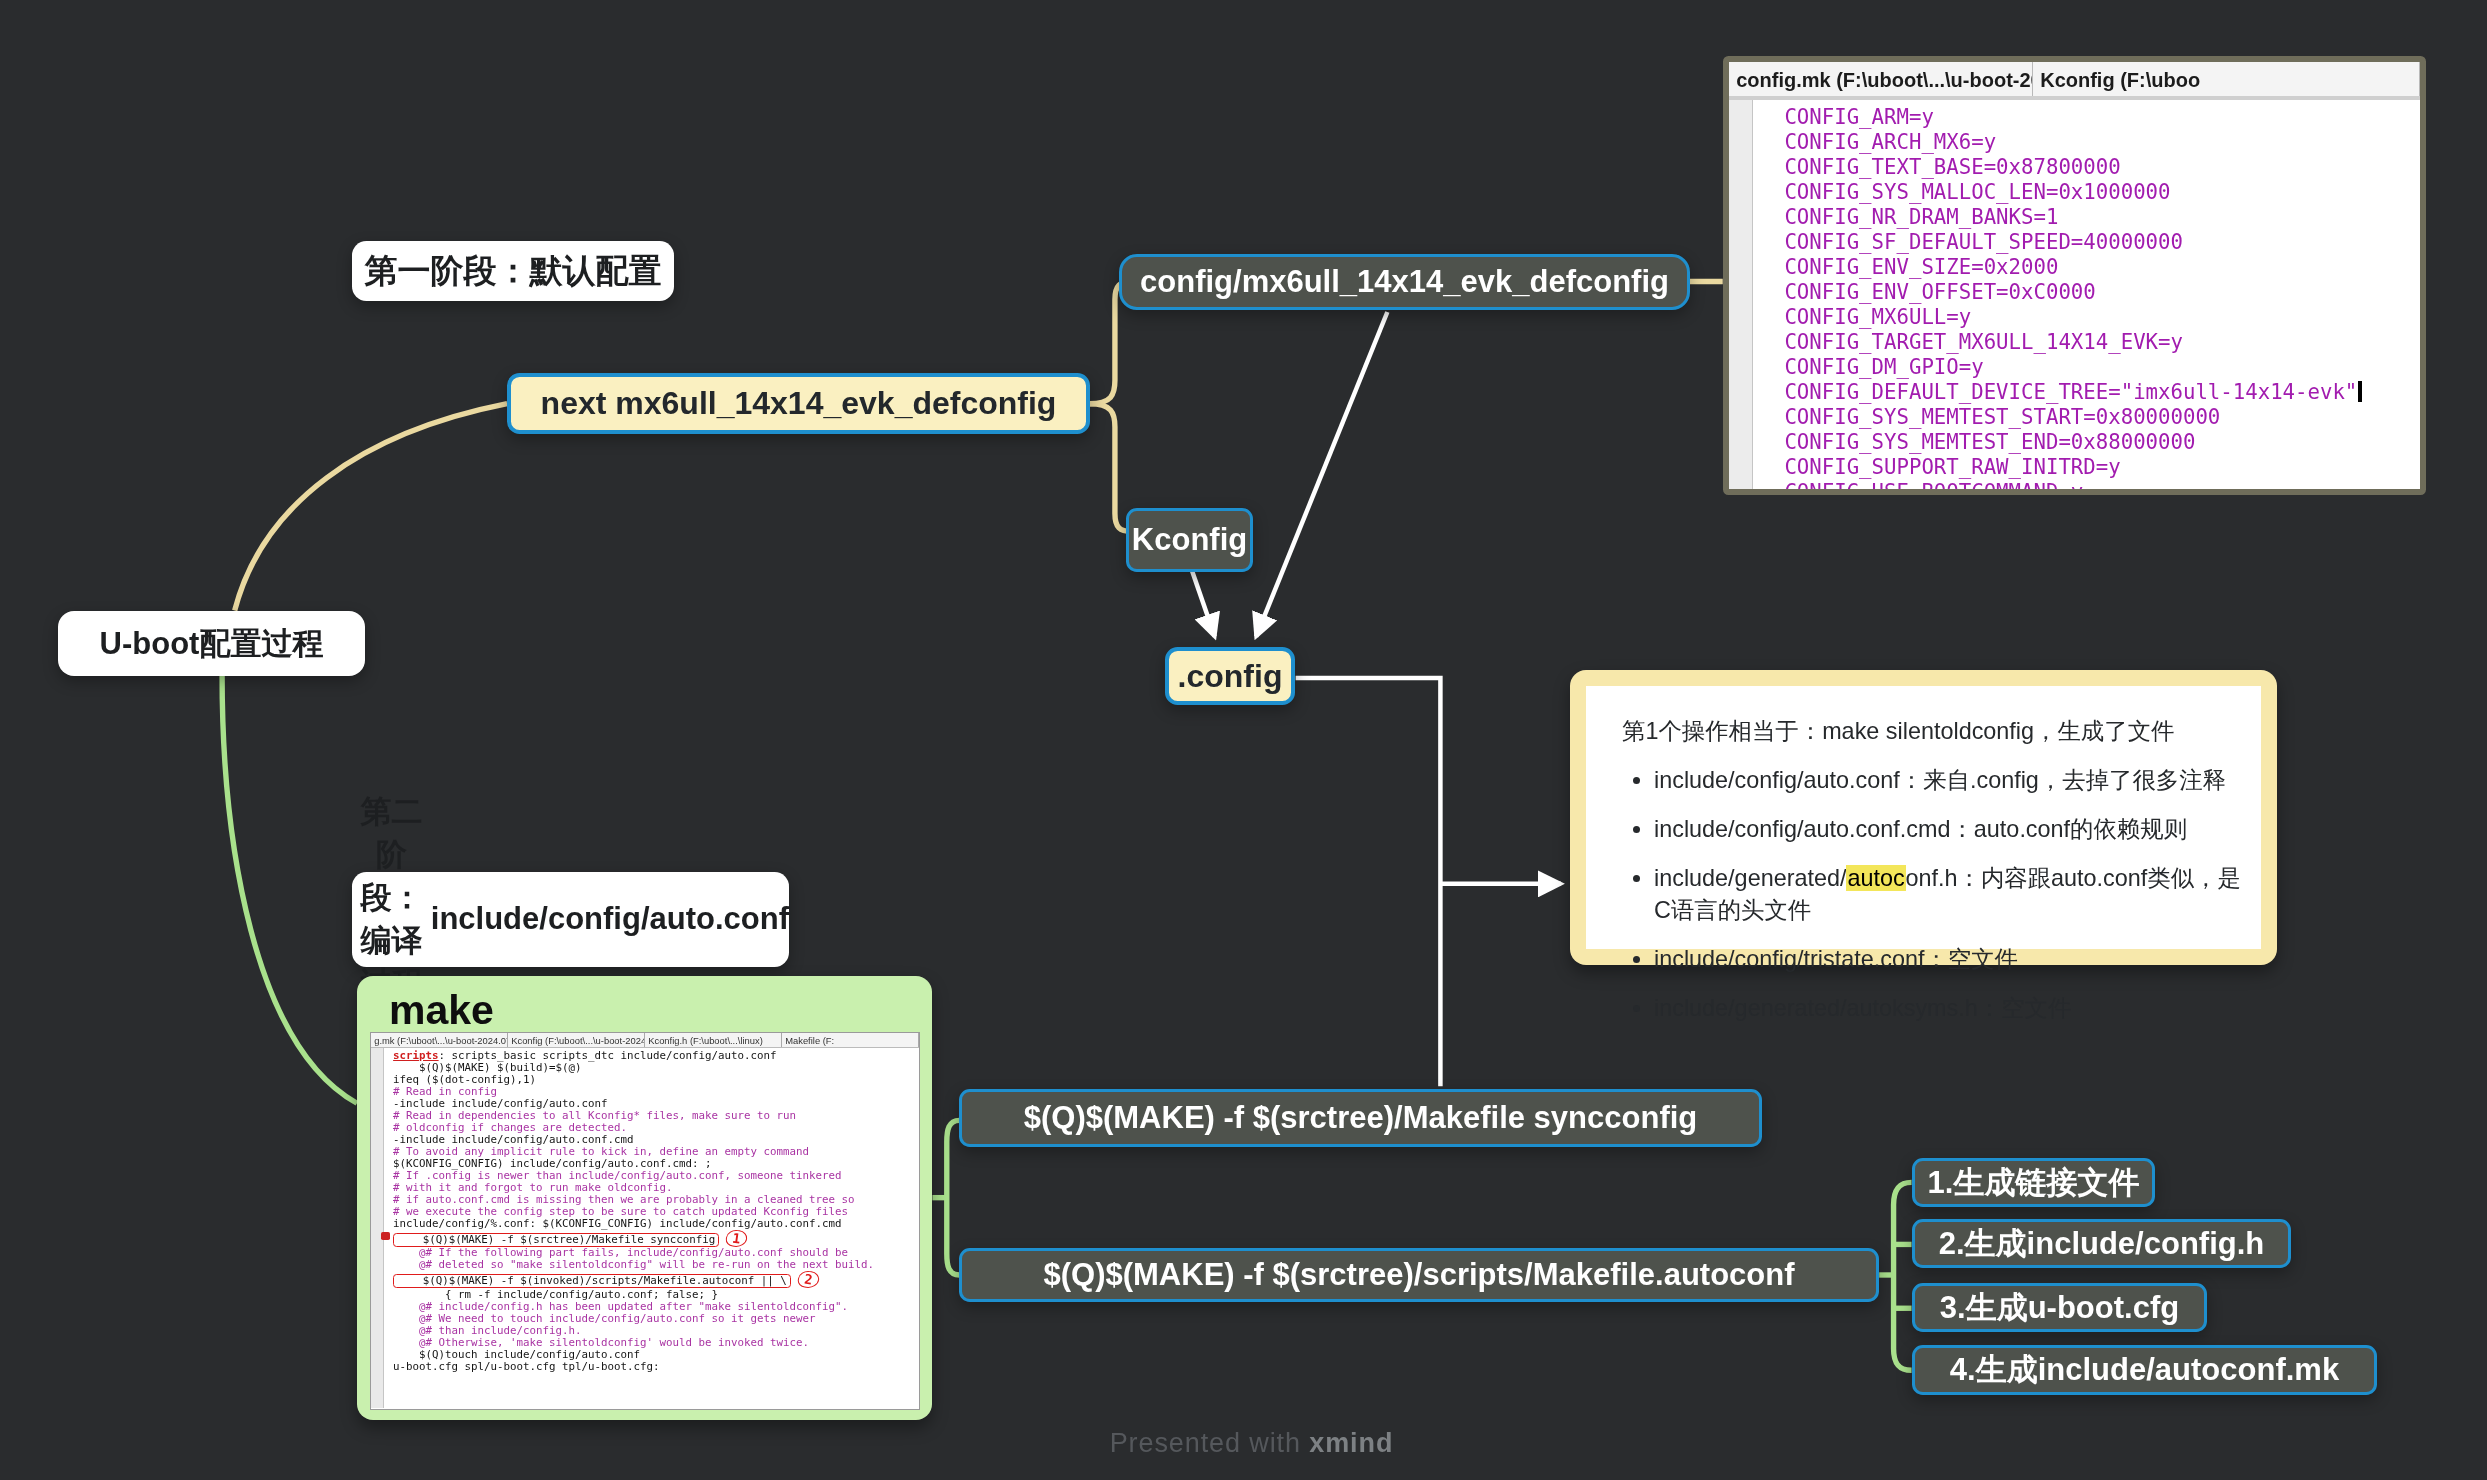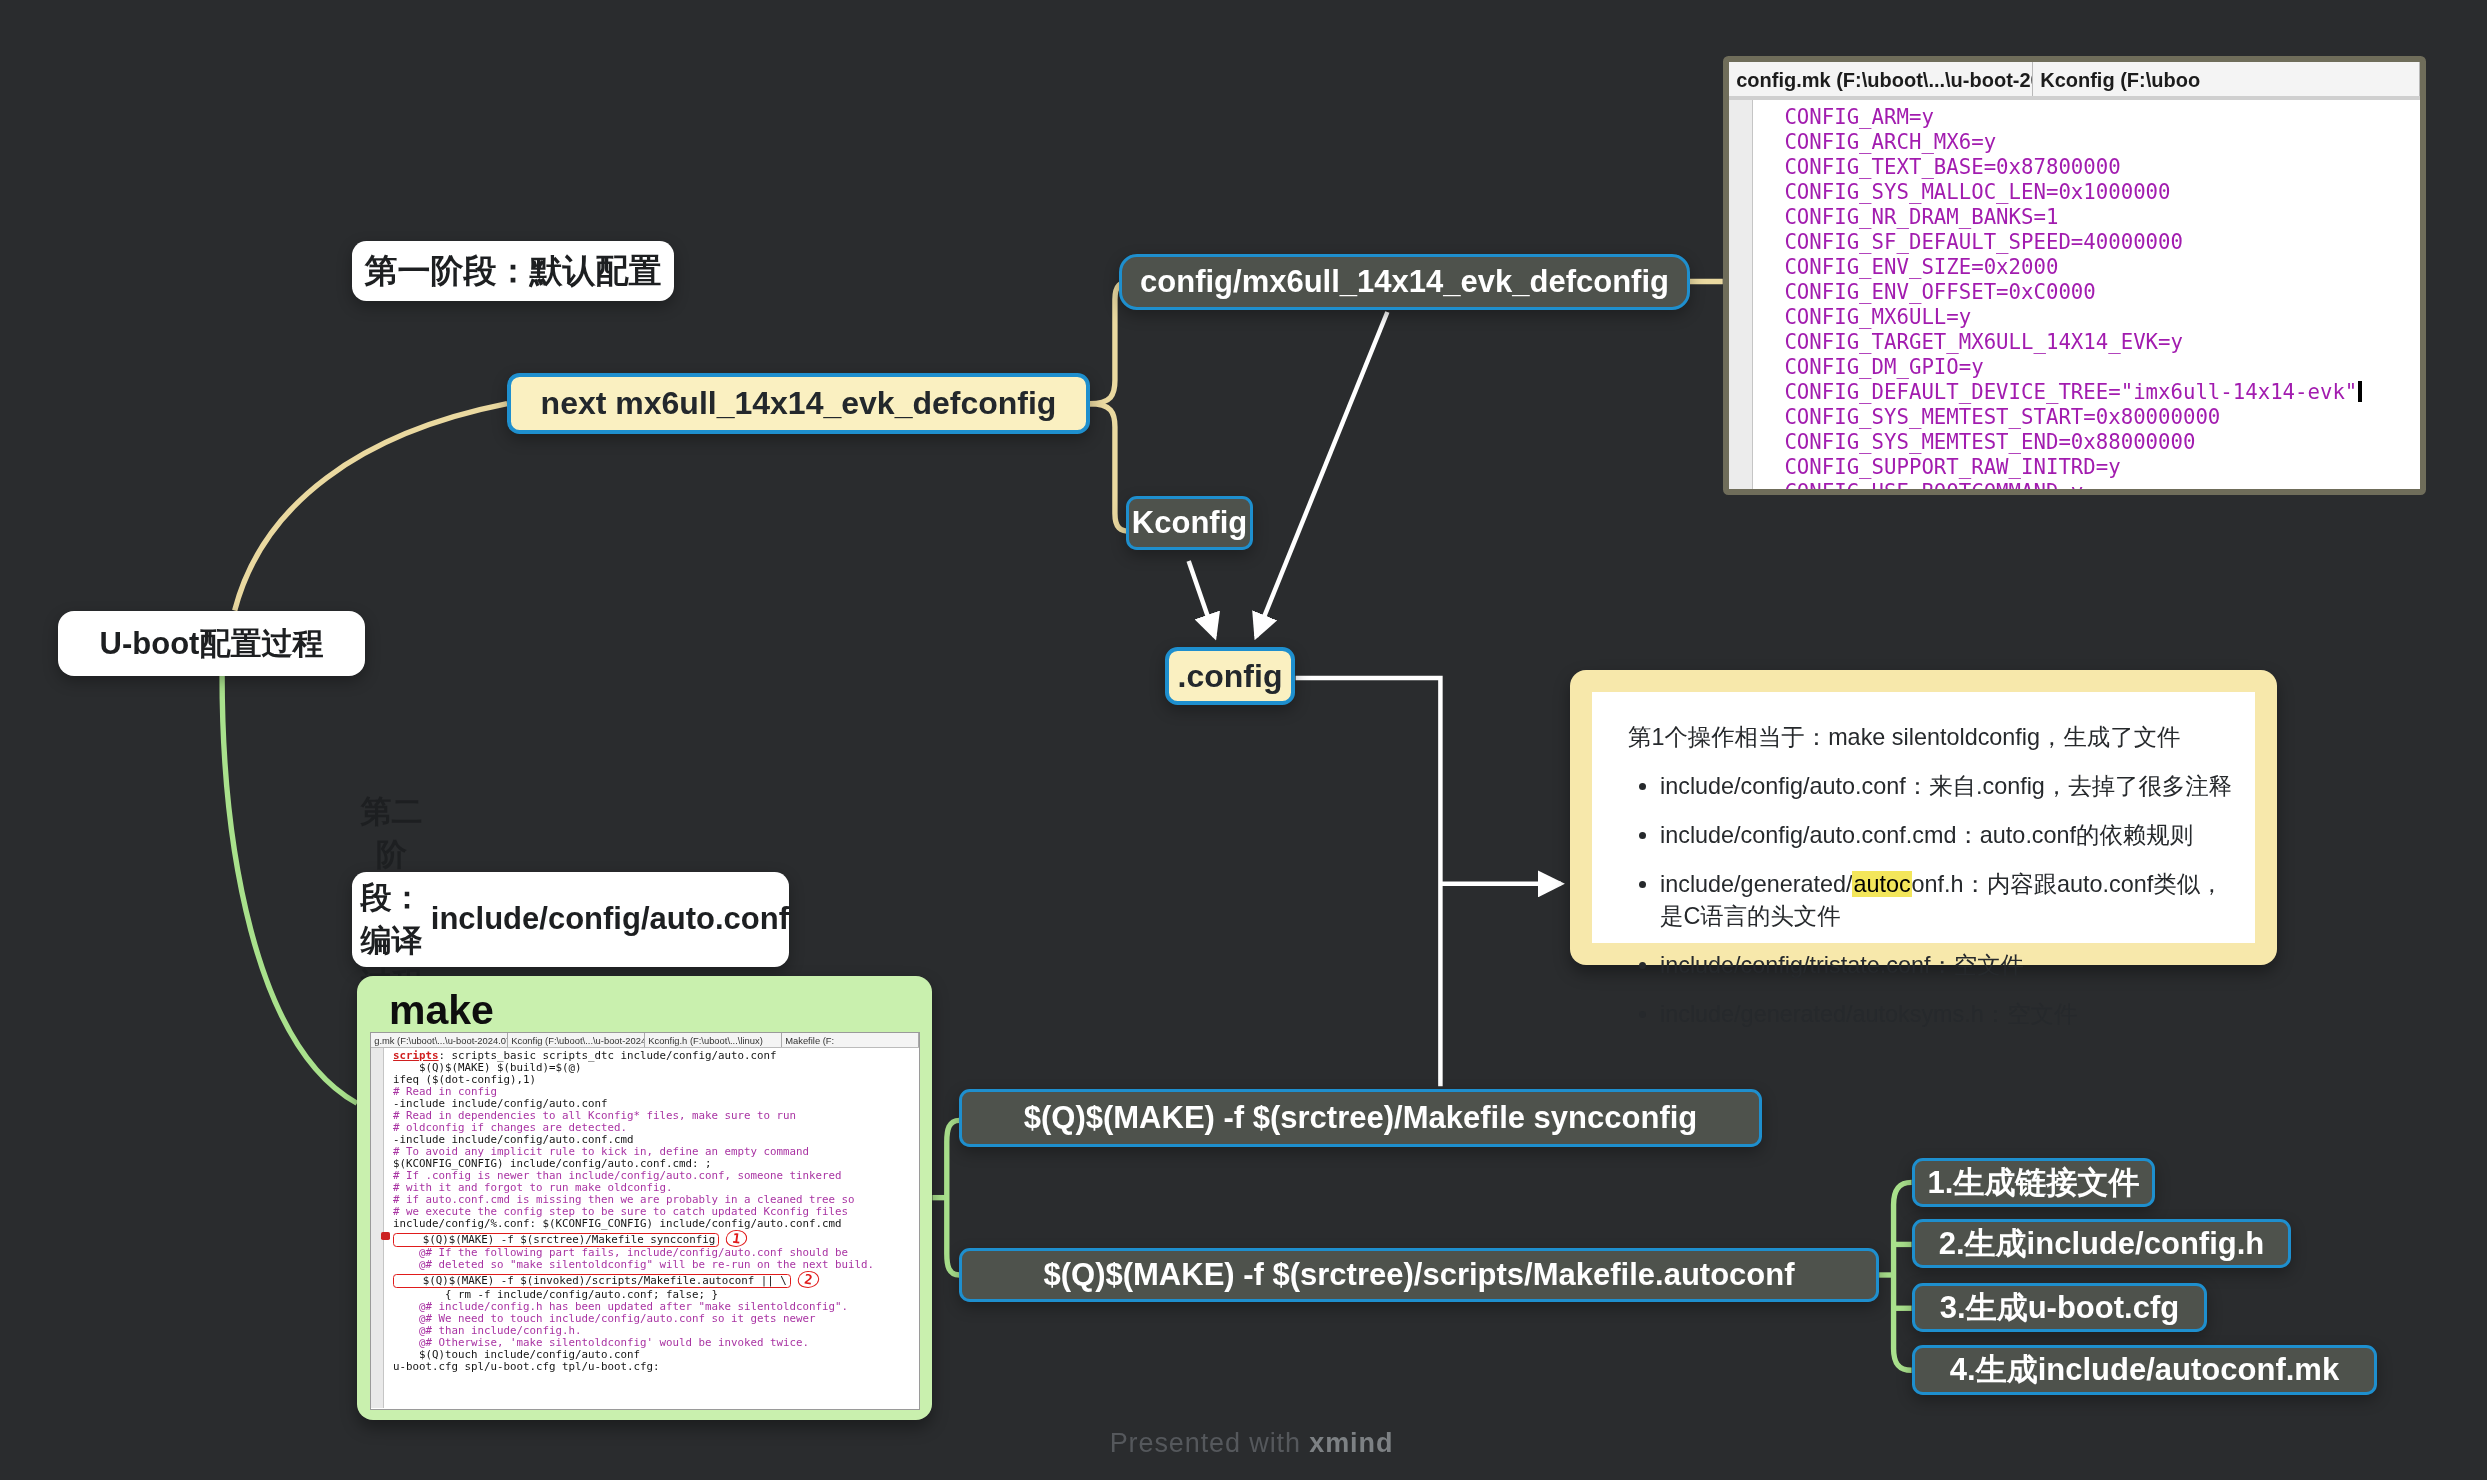--- a/index.html
+++ b/index.html
@@ -27,21 +27,21 @@
   .codewrap{display:flex;height:100%;}
   .gutter{background:#ececec;border-right:0.9px solid #c5c5c5;}
   #config-editor .gutter{width:23.4px;flex:0 0 23.4px;}
   #config-lines{font-family:"DejaVu Sans Mono",monospace;font-size:20.7px;line-height:25px;
                 padding:4.5px 0 0 31px;white-space:pre;color:#a21caf;}
   .cline{white-space:pre;}
   .caret{display:inline-block;width:3.6px;height:20.7px;background:#000;vertical-align:-3.6px;margin-left:0.9px;}
 
   
   #note-box{position:absolute;left:1570px;top:670px;width:707px;height:295px;background:#f7e8ab;
-            border-radius:16px;z-index:2;box-sizing:border-box;padding:22px;box-shadow:0 7.2px 16px rgba(0,0,0,.35);}
+            border-radius:16px;z-index:2;box-sizing:border-box;padding:16px;box-shadow:0 7.2px 16px rgba(0,0,0,.35);}
   #note-inner{background:#fff;width:100%;height:100%;box-sizing:border-box;
               padding:29px 12.6px 7.2px 36px;color:#26292c;font-size:23.4px;}
   #note-title{margin:0 0 5.4px 0;font-weight:normal;}
   #note-bullets{margin:0;padding-left:32px;}
   #note-bullets li{margin-top:17px;}
   mark{background:#f3e65a;padding:0 0.9px;}
 
   
   #make-box{position:absolute;left:357px;top:976px;width:575px;height:444px;z-index:2;}
   #make-title{position:absolute;left:32px;top:10.8px;font-size:41px;font-weight:bold;color:#0e0e0e;}
@@ -115,21 +115,21 @@
   </div>
 
   <div class="node cream" style="left:507px;top:373px;width:583px;height:61px;font-size:32px;">
     <span>next mx6ull_14x14_evk_defconfig</span>
   </div>
 
   <div class="node dark" style="left:1119px;top:254px;width:571px;height:56px;font-size:31px;border-radius:18px;">
     <span>config/mx6ull_14x14_evk_defconfig</span>
   </div>
 
-  <div class="node dark" style="left:1126px;top:496px;width:127px;height:54px;font-size:31px;">
+  <div class="node dark" style="left:1126px;top:508px;width:127px;height:64px;font-size:31px;">
     <span>Kconfig</span>
   </div>
 
   <div class="node cream" style="left:1165px;top:647px;width:130px;height:58px;font-size:32px;">
     <span>.config</span>
   </div>
 
   <div class="node white two-line" style="left:352px;top:872px;width:437px;height:95px;font-size:31px;">
     <span>第二阶段：编译过程配置</span>
     <span>include/config/auto.conf</span>

